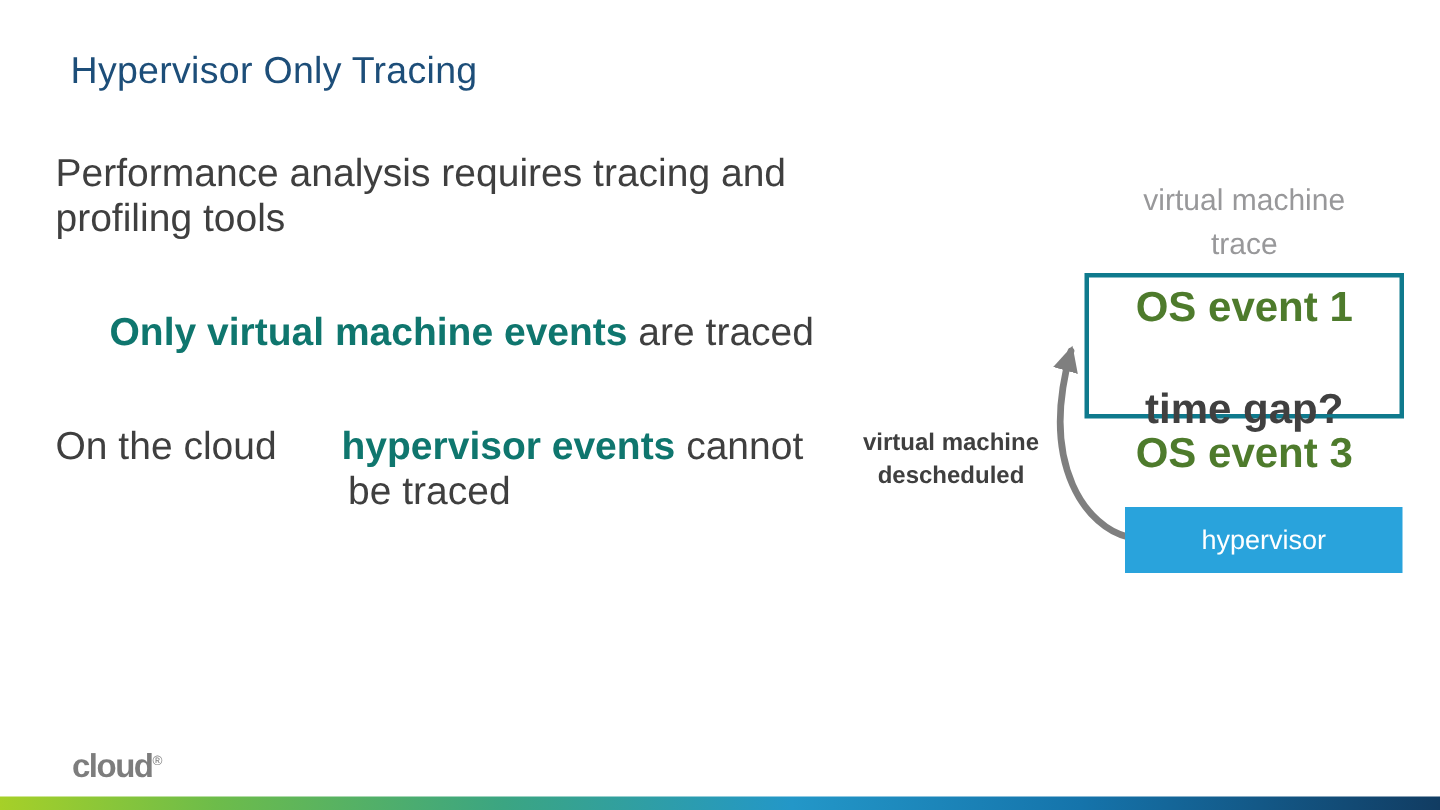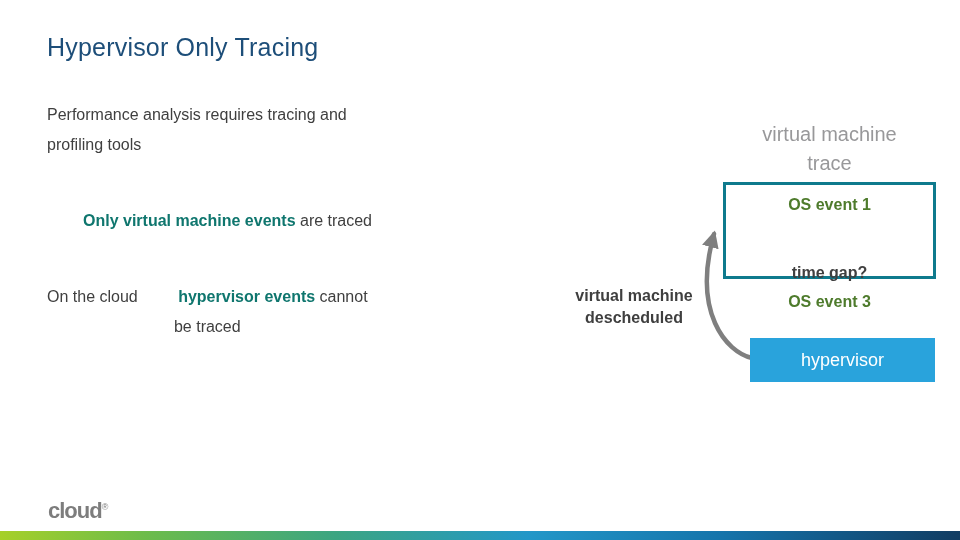--- a/index.html
+++ b/index.html
@@ -16,23 +16,23 @@
     left: 47px;
     top: 33px;
     margin: 0;
     font-size: 25px;
     font-weight: 400;
     color: #1d4e79;
     letter-spacing: 0.2px;
   }
   .para {
     position: absolute;
-    left: 47px;
+    left: 37px;
     margin: 0;
-    font-size: 16px;
+    font-size: 26px;
     line-height: 30px;
     color: #3f3f3f;
     white-space: pre-line;
   }
   .p1 { top: 100px; }
   .p2 { top: 206px; }
   .p3 { top: 282px; text-align: center; }
   .bold-navy { font-weight: 700; color: #0f766e; margin-left: 36px; }
   .trace-label {
     position: absolute;
@@ -51,21 +51,21 @@
     top: 182px;
     width: 213px;
     height: 97px;
     box-sizing: border-box;
     border: 3px solid #0f7a8d;
     background: #ffffff;
     text-align: center;
     padding-top: 5px;
   }
   .os-line {
-    font-size: 16px;
+    font-size: 28px;
     font-weight: 700;
     line-height: 29px;
   }
   .os-green { color: #4e7b2c; }
   .os-cyan  { color: #404040; margin-top: 39px; }
   .desched-label {
     position: absolute;
     left: 550px;
     top: 285px;
     width: 168px;

